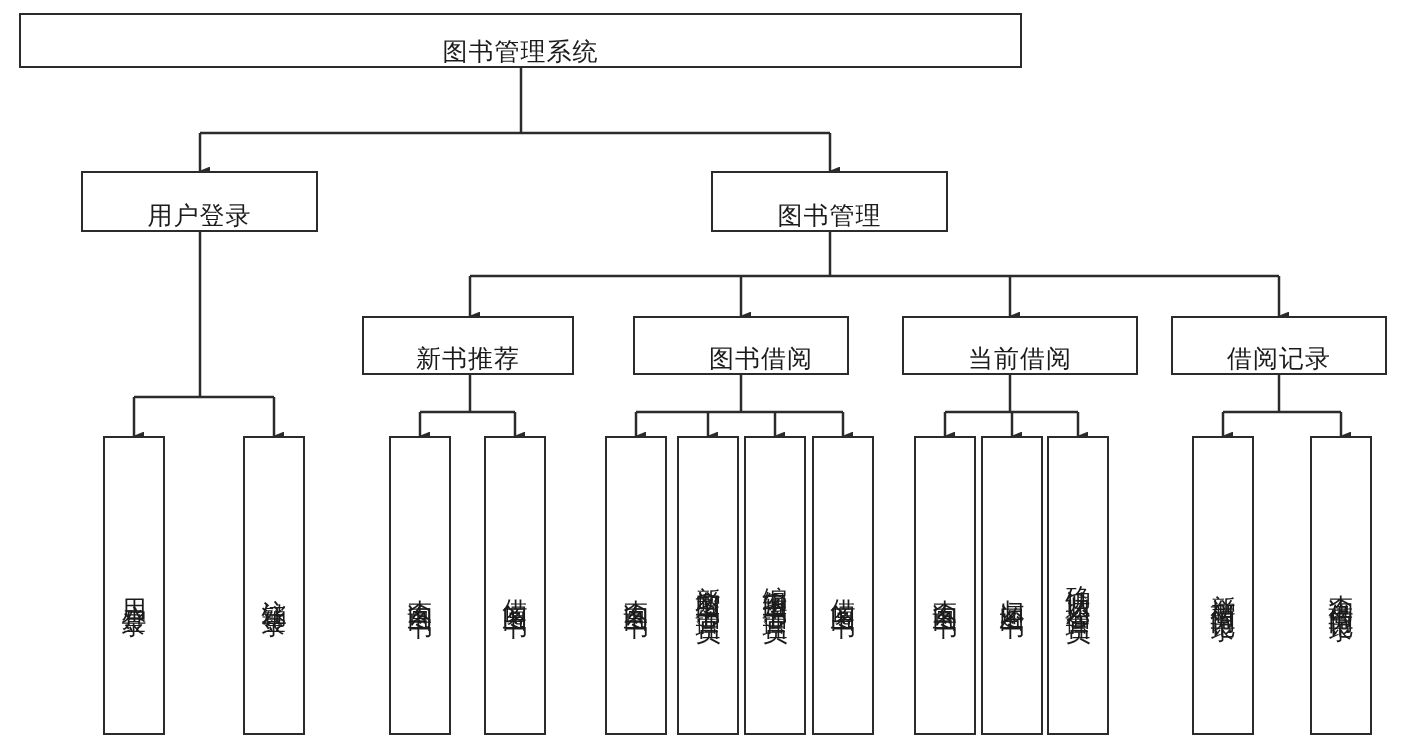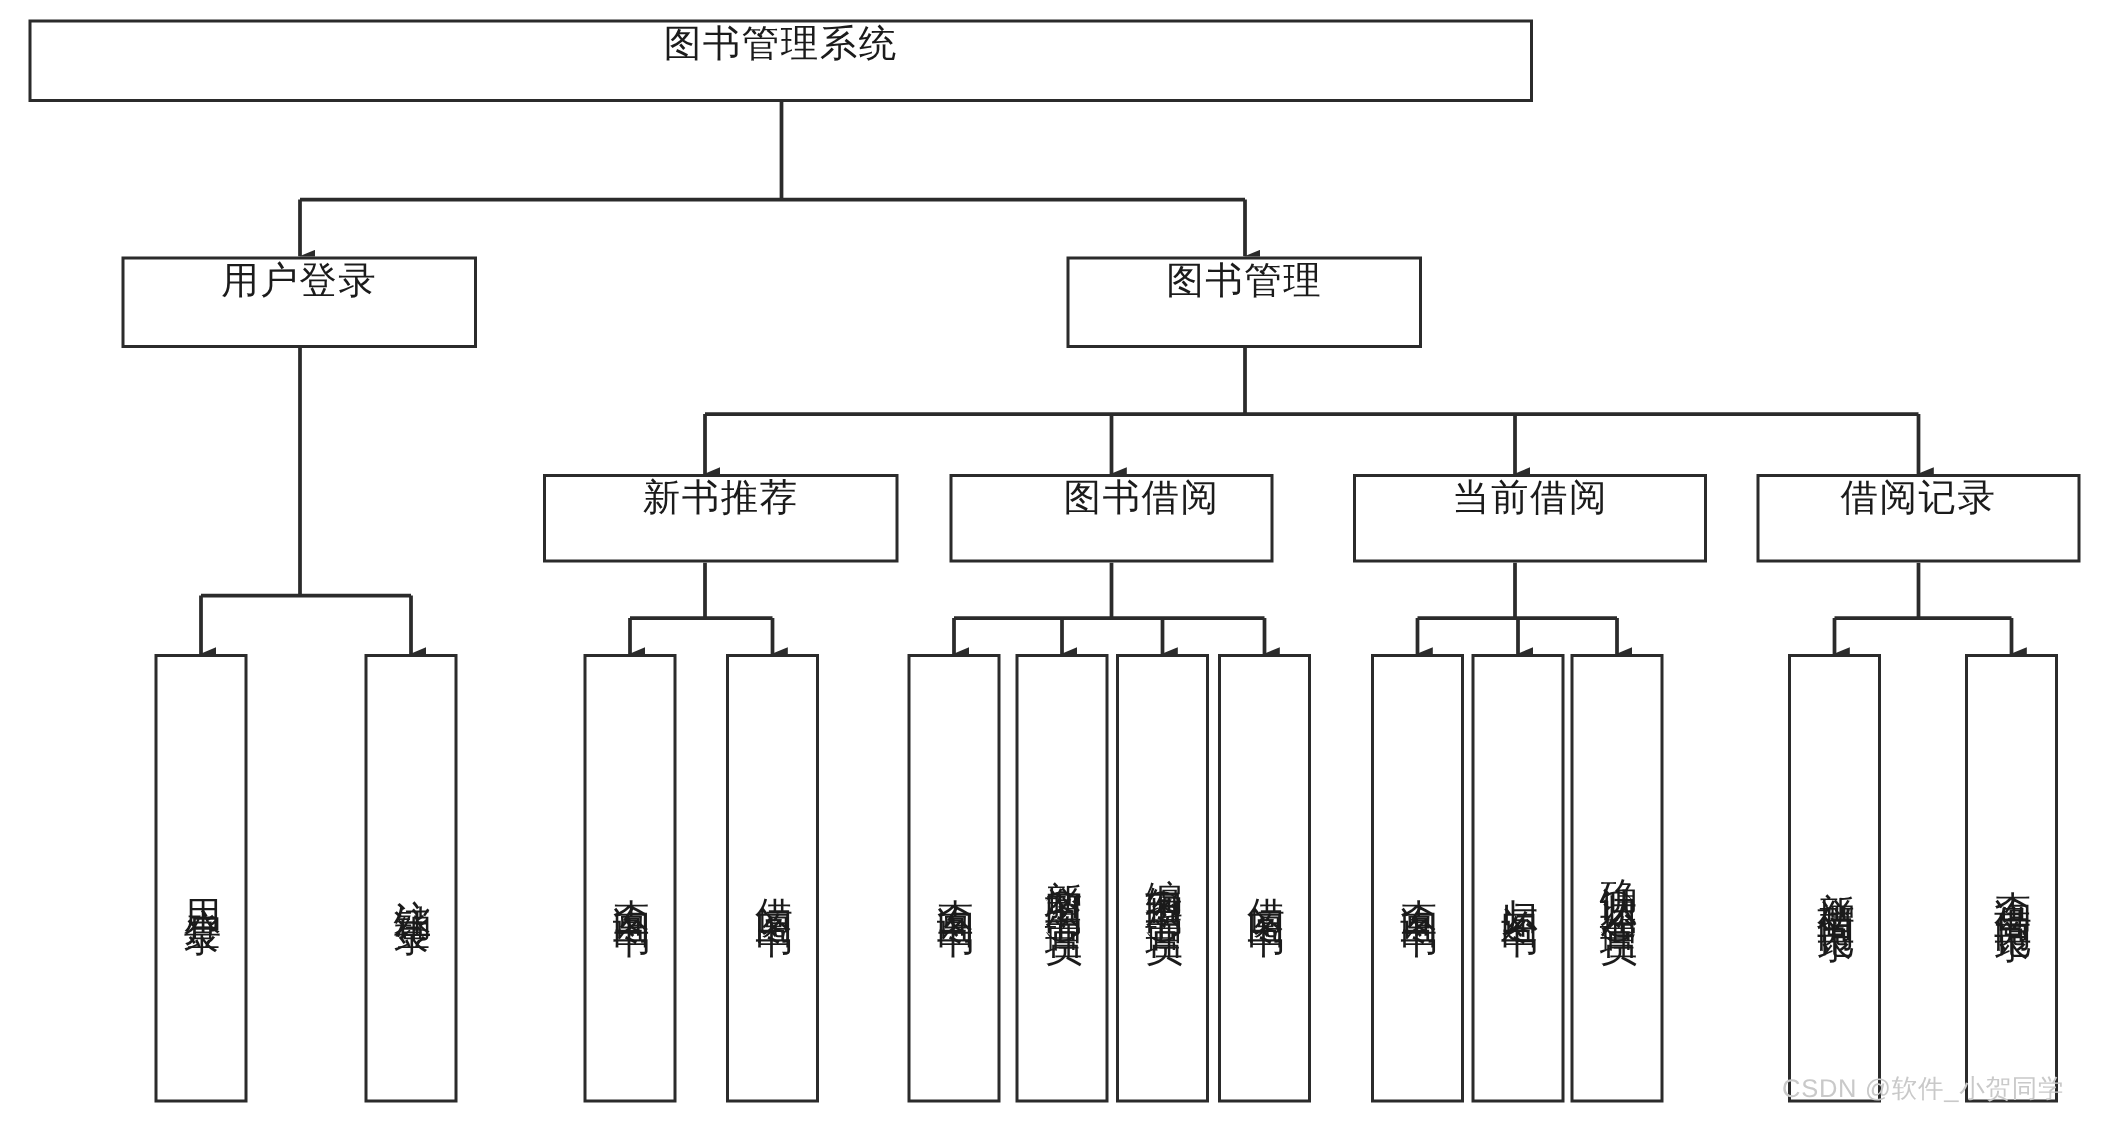--- a/index.html
+++ b/index.html
@@ -19,21 +19,21 @@
     position:absolute;left:0;top:0;
     width:1405px;height:747px;
     pointer-events:none;
   }
   .node{
     position:absolute;
     box-sizing:border-box;
     background:#ffffff;
     border:2.5px solid #2b2b2b;
     display:flex;
-    align-items:flex-start;
+    align-items:flex-end;
     justify-content:center;
     color:#1b1b1b;
     z-index:2;
   }
   .node-label{
     display:block;
     text-align:center;
     line-height:1.18;
     white-space:nowrap;
   }
@@ -118,21 +118,21 @@
   <div id="nodes">
       <div class="node horiz root" style="left: 19px; top: 13px; width: 1003px; height: 55px;">
         <span class="node-label">图书管理系统</span>
       </div>
       <div class="node horiz" style="left: 81px; top: 171px; width: 237px; height: 61px;">
         <span class="node-label">用户登录</span>
       </div>
       <div class="node horiz" style="left: 711px; top: 171px; width: 237px; height: 61px;">
         <span class="node-label">图书管理</span>
       </div>
-      <div class="node horiz" style="left: 362px; top: 316px; width: 237px; height: 59px;">
+      <div class="node horiz" style="left: 362px; top: 316px; width: 212px; height: 59px;">
         <span class="node-label">新书推荐</span>
       </div>
       <div class="node horiz" style="left: 633px; top: 316px; width: 216px; height: 59px; padding-left: 40px;">
         <span class="node-label">图书借阅</span>
       </div>
       <div class="node horiz" style="left: 902px; top: 316px; width: 236px; height: 59px;">
         <span class="node-label">当前借阅</span>
       </div>
       <div class="node horiz" style="left: 1171px; top: 316px; width: 216px; height: 59px;">
         <span class="node-label">借阅记录</span>
@@ -171,14 +171,13 @@
         <span class="node-label">确认归还（管理员）</span>
       </div>
       <div class="node vert" style="left: 1192px; top: 436px; width: 62px; height: 299px;">
         <span class="node-label">新增借阅记录</span>
       </div>
       <div class="node vert" style="left: 1310px; top: 436px; width: 62px; height: 299px;">
         <span class="node-label">查询借阅记录</span>
       </div>
     </div>
 
-  <div id="watermark">CSDN @软件_小贺同学</div>
 </div>
 
 </body></html>

